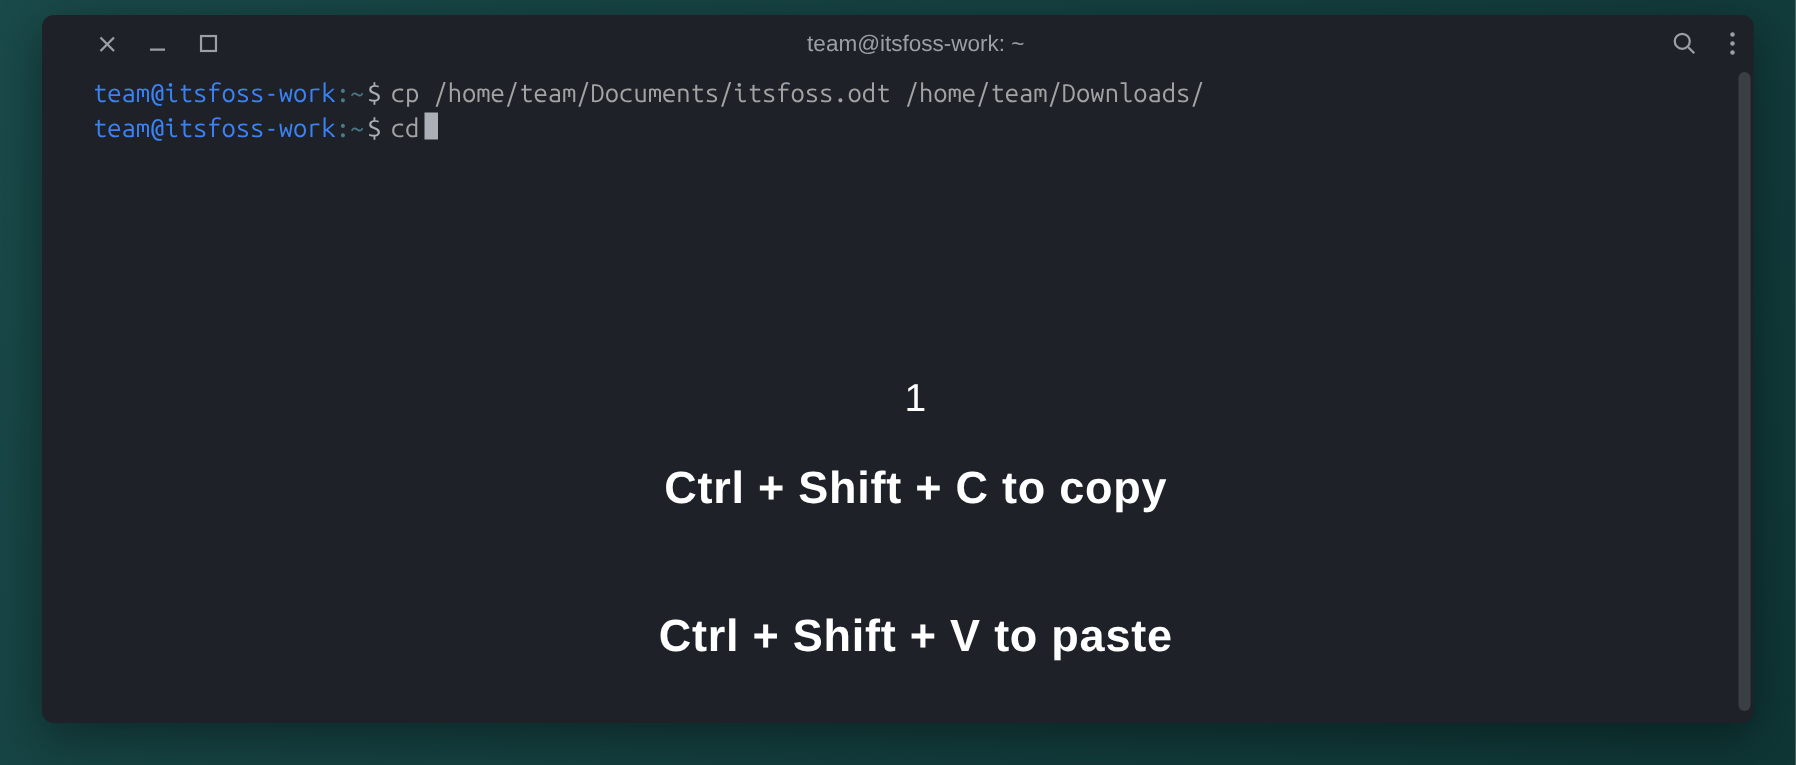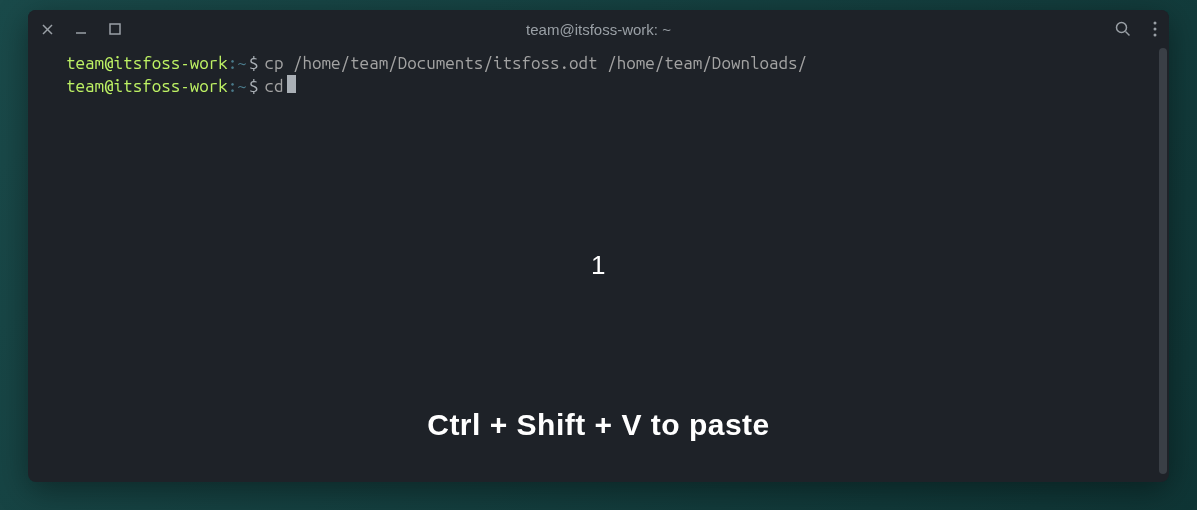--- a/index.html
+++ b/index.html
@@ -18,20 +18,21 @@
       padding: 10px 28px 28px 28px;
     }
     .terminal-window {
       width: 100%;
       height: 100%;
       background: #1e2228;
       border-radius: 8px;
       overflow: hidden;
       position: relative;
       box-shadow: 0 8px 32px rgba(0,0,0,0.4);
+      padding-left: 24px;
     }
     .titlebar {
       height: 38px;
       background: #1e2228;
       display: flex;
       align-items: center;
       padding: 0 12px;
       position: relative;
     }
     .titlebar-left {
@@ -75,22 +76,21 @@
       font-size: 17px;
       line-height: 1.35;
       position: relative;
       height: calc(100% - 38px);
     }
     .prompt-line {
       display: flex;
       flex-wrap: wrap;
     }
     .prompt-user {
-      color: #bef264;
-      margin-left: 28px;
+      color: #3b82f6;
     }
     .prompt-path {
       color: #4a7a8a;
     }
     .prompt-symbol {
       color: #aab0b6;
       margin-left: 2px;
     }
     .command-text {
       color: #a3a3a3;
@@ -187,17 +187,18 @@
     </div>
     <div class="prompt-line">
       <span class="prompt-user">team@itsfoss-work</span>
         <span class="prompt-path">:~</span>
         <span class="prompt-symbol">$</span>
         <span class="command-text">cd </span>
         <span class="cursor-block"></span>
     </div>
 
     <div class="overlay-text overlay-1">1</div>
+    <div class="overlay-text overlay-copy">Ctrl + Shift + C to copy</div>
     <div class="overlay-text overlay-paste">Ctrl + Shift + V to paste</div>
   </div>
 
   <div class="scrollbar"></div>
 </div>
 
 </body></html>

